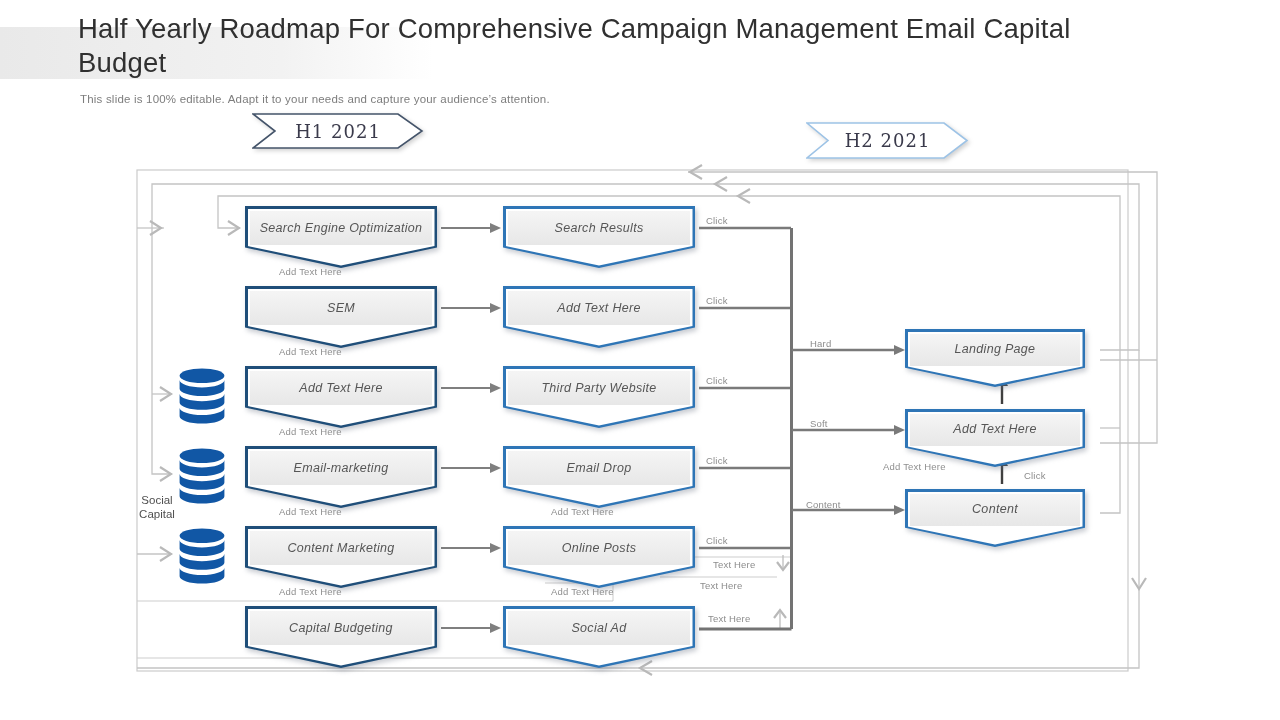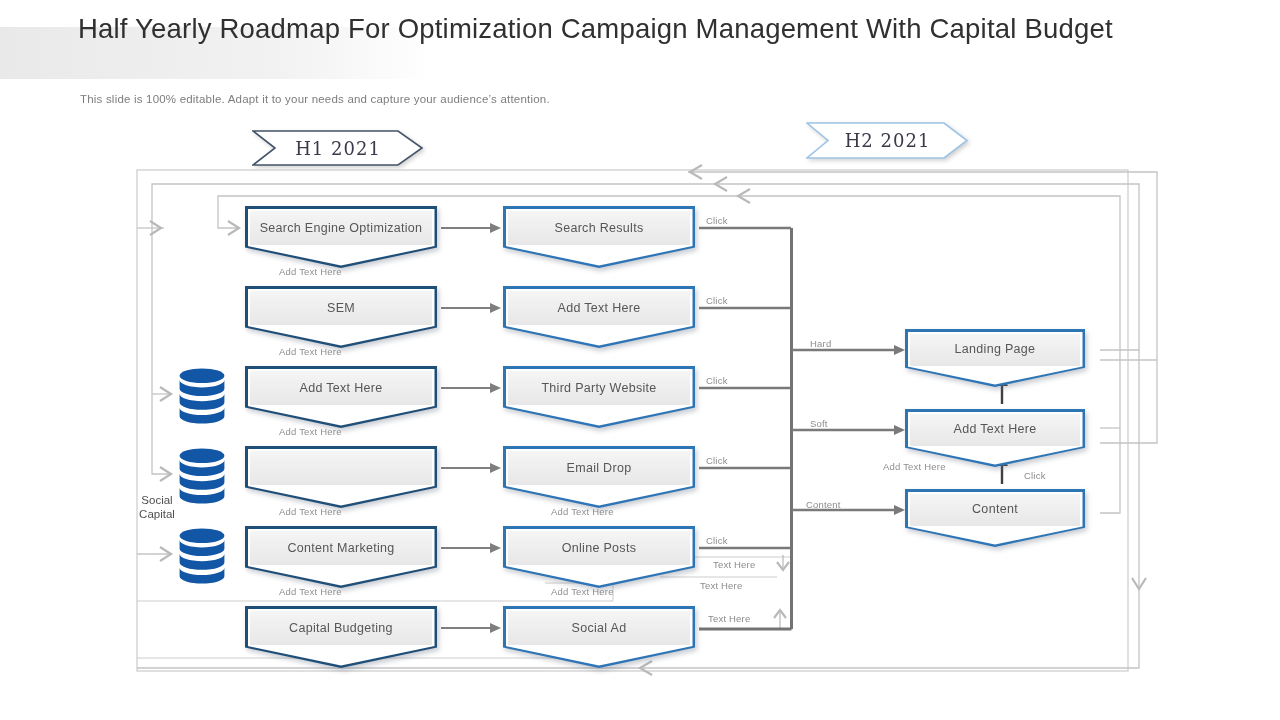--- a/index.html
+++ b/index.html
@@ -13,21 +13,21 @@
     color:#303030;letter-spacing:.2px;}
   .page-subtitle{position:absolute;left:80px;top:93px;font-size:11.5px;color:#7d7d7d;letter-spacing:.2px;}
 
   
   .tl-banner{position:absolute;filter:drop-shadow(2px 2px 2px rgba(0,0,0,.18));}
   .tl-banner svg{position:absolute;left:0;top:0;}
   .tl-text{position:absolute;inset:0;display:flex;align-items:center;justify-content:center;
     font-family:"DejaVu Serif",serif;font-size:18px;font-weight:500;color:#3a3a4b;letter-spacing:1px;}
 
   
-  .banner{position:absolute;width:192px;height:62px;filter:drop-shadow(2px 3px 2.5px rgba(100,110,125,.35));}
+  .banner{position:absolute;width:192px;height:62px;filter:drop-shadow(2px 3px 2.5px rgba(100,110,125,.35));font-style:italic;}
   .banner .bd{position:absolute;inset:0;clip-path:polygon(0 0,100% 0,100% 67%,50% 100%,0 67%);}
   .banner .wh{position:absolute;inset:2.5px;clip-path:polygon(0 0,100% 0,100% 66%,50% 100%,0 66%);background:#fff;}
   .banner .fl{position:absolute;left:5px;right:5px;top:5px;height:34px;
     background:linear-gradient(180deg,#f5f5f5,#e7e7e7);}
   .banner .lb{position:absolute;left:4px;right:4px;top:0;height:43px;display:flex;align-items:center;
     justify-content:center;font-size:12.5px;color:#565656;letter-spacing:.3px;text-align:center;}
   .banner.dark .bd{background:#1f4e79;}
   .banner.mid  .bd{background:#2e75b6;}
   .banner.r{width:180px;height:58px;}
   .banner.r .fl{height:32px;}
@@ -41,24 +41,24 @@
 
   .wires{position:absolute;left:0;top:0;}
   .dbicon{position:absolute;width:52px;height:56px;}
 </style>
 </head>
 <body>
 
 <div class="stage">
 
   <div class="title-band"></div>
-  <div class="page-title">Half Yearly Roadmap For Optimization Campaign Management With Capital Budget</div>
+  <div class="page-title">Half Yearly Roadmap For Comprehensive Campaign Management Email Capital Budget</div>
   <div class="page-subtitle">This slide is 100% editable. Adapt it to your needs and capture your audience’s attention.</div>
 
-  <div class="tl-banner" style="left:252px;top:130px;width:172px;height:36px">
+  <div class="tl-banner" style="left:252px;top:113px;width:172px;height:36px">
     <svg width="172" height="36">
       <polygon points="1,1 146,1 170,18 146,35 1,35 23,18" fill="#ffffff" stroke="#44546a" stroke-width="1.6"></polygon>
     </svg>
     <div class="tl-text">H1 2021</div>
   </div>
   <div class="tl-banner" style="left:806px;top:122px;width:163px;height:37px">
     <svg width="163" height="37">
       <polygon points="1,1 138,1 161,18.5 138,36 1,36 22,18.5" fill="#ffffff" stroke="#9dc3e6" stroke-width="1.6"></polygon>
     </svg>
     <div class="tl-text">H2 2021</div>
@@ -190,20 +190,21 @@
   <div class="banner dark" style="left:245px;top:366px">
     <div class="bd"></div>
       <div class="wh"></div>
       <div class="fl"></div>
     <div class="lb">Add Text Here</div>
   </div>
   <div class="banner dark" style="left:245px;top:446px">
     <div class="bd"></div>
       <div class="wh"></div>
       <div class="fl"></div>
+    <div class="lb">Email-marketing</div>
   </div>
   <div class="banner dark" style="left:245px;top:526px">
     <div class="bd"></div>
       <div class="wh"></div>
       <div class="fl"></div>
     <div class="lb">Content Marketing</div>
   </div>
   <div class="banner dark" style="left:245px;top:606px">
     <div class="bd"></div>
       <div class="wh"></div>

